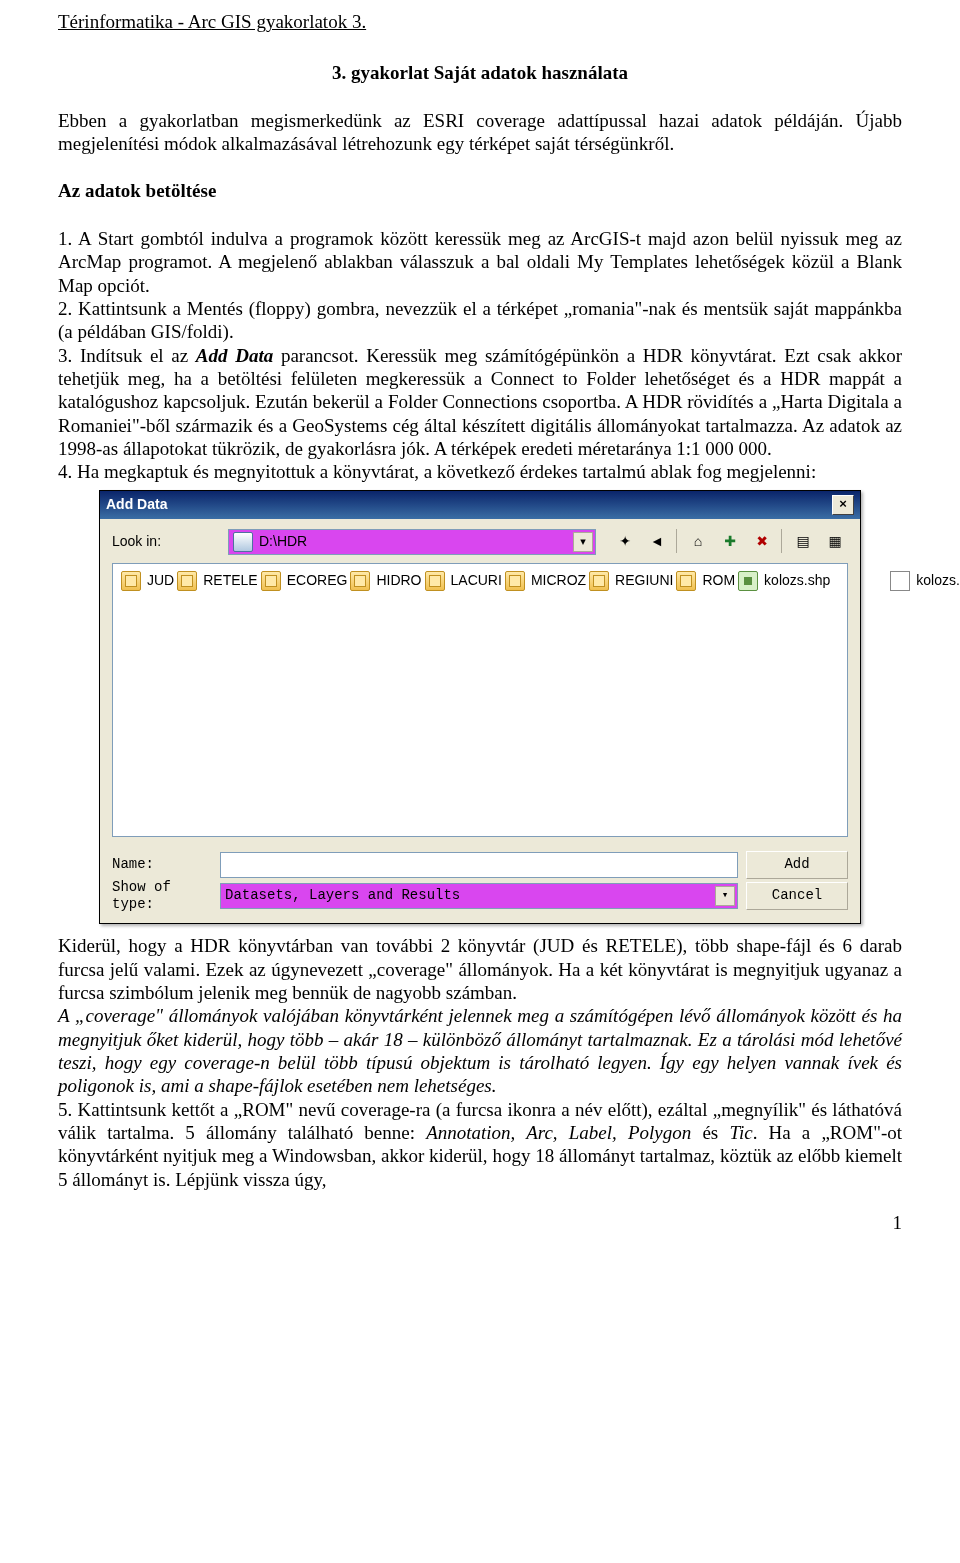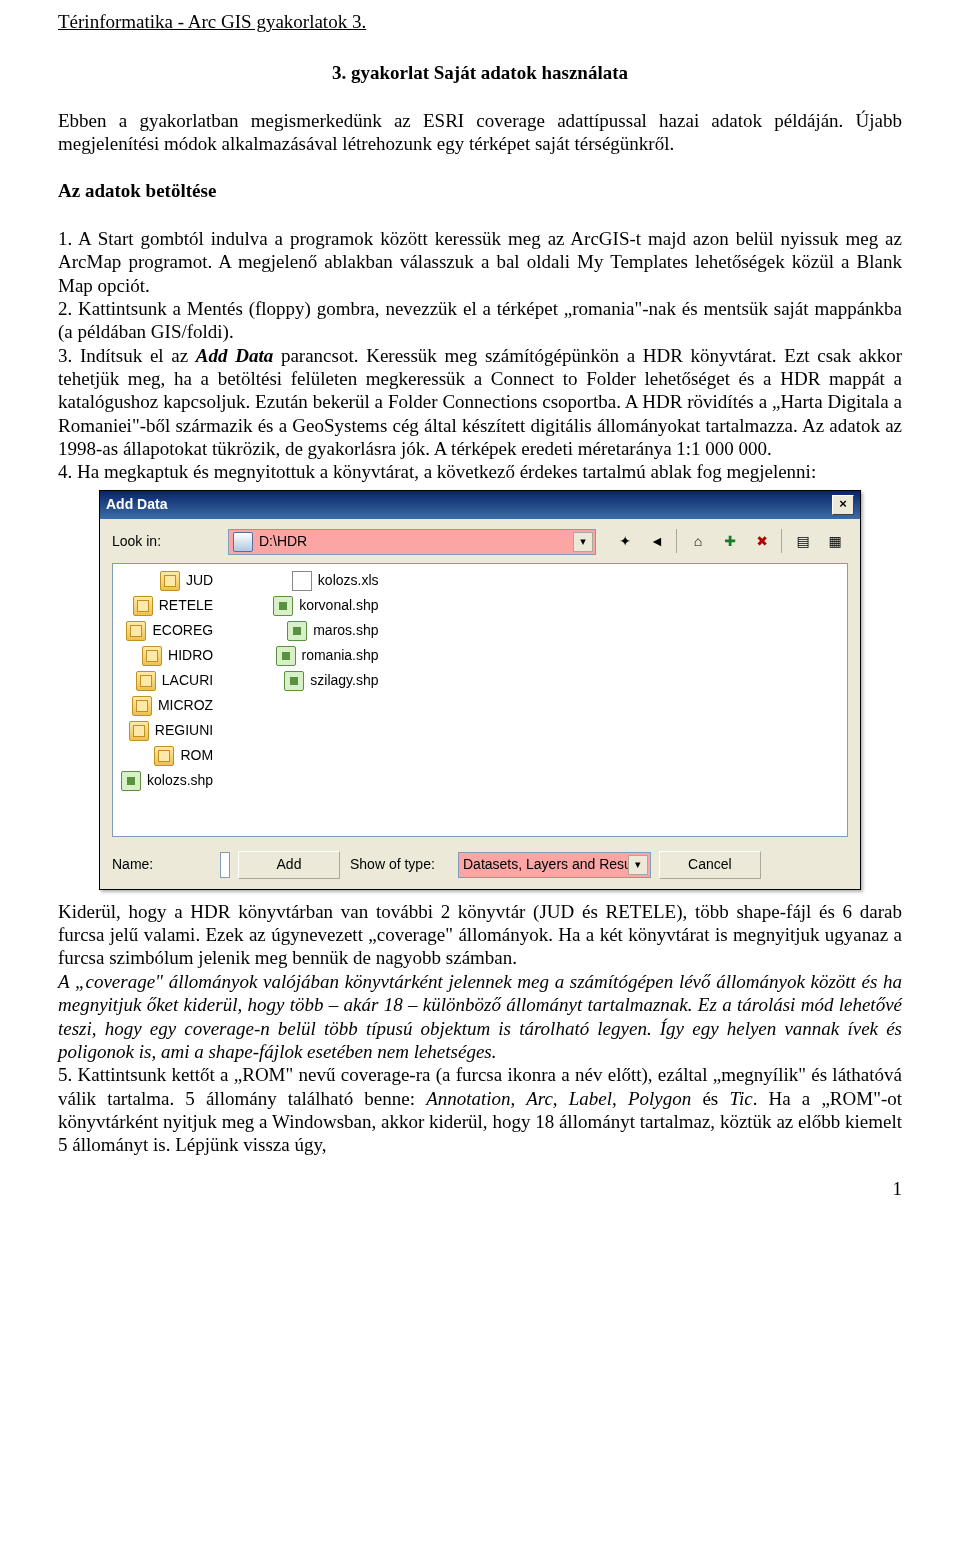--- a/index.html
+++ b/index.html
@@ -89,21 +89,21 @@
     margin-bottom: 8px;
   }
   .dlg-label {
     width: 100px;
     font-size: 14px;
   }
   .dlg-select {
     flex: 1;
     display: flex;
     align-items: center;
-    background: #fca5a5;
+    background: #d946ef;
     border: 1px solid #7f9db9;
     height: 24px;
     padding: 0 4px;
     position: relative;
   }
   .dlg-select .chev {
     position: absolute;
     right: 2px;
     top: 2px;
     width: 18px;
@@ -146,23 +146,22 @@
     border: 1px solid #7f9db9;
     height: 260px;
     margin: 6px 0 14px 0;
     padding: 6px 8px;
     display: flex;
     gap: 60px;
     font-size: 14px;
   }
   .file-col {
     display: flex;
-    flex-direction: column;
+    flex-direction: row;
     gap: 3px;
-    align-items: flex-end;
   }
   .file-item {
     display: flex;
     align-items: center;
     gap: 6px;
     height: 22px;
   }
   .ic {
     width: 18px;
     height: 18px;
@@ -220,22 +219,22 @@
     background: #ece9d8;
     border: 1px solid #aca899;
     border-top-color: #fff;
     border-left-color: #fff;
     text-align: center;
     line-height: 24px;
     font-size: 14px;
   }
   .dlg-bottom {
     display: flex;
-    flex-direction: row;
-    gap: 10px;
+    flex-direction: column;
+    font-family: Liberation Mono, monospace;
   }
   .dlg-row-inline {
     display: flex;
     align-items: center;
     gap: 8px;
   }
   .dlg-row-inline .dlg-label { width: 100px; }
   .dlg-row-inline .dlg-input,
   .dlg-row-inline .dlg-select { flex: 1; }
 </style>

